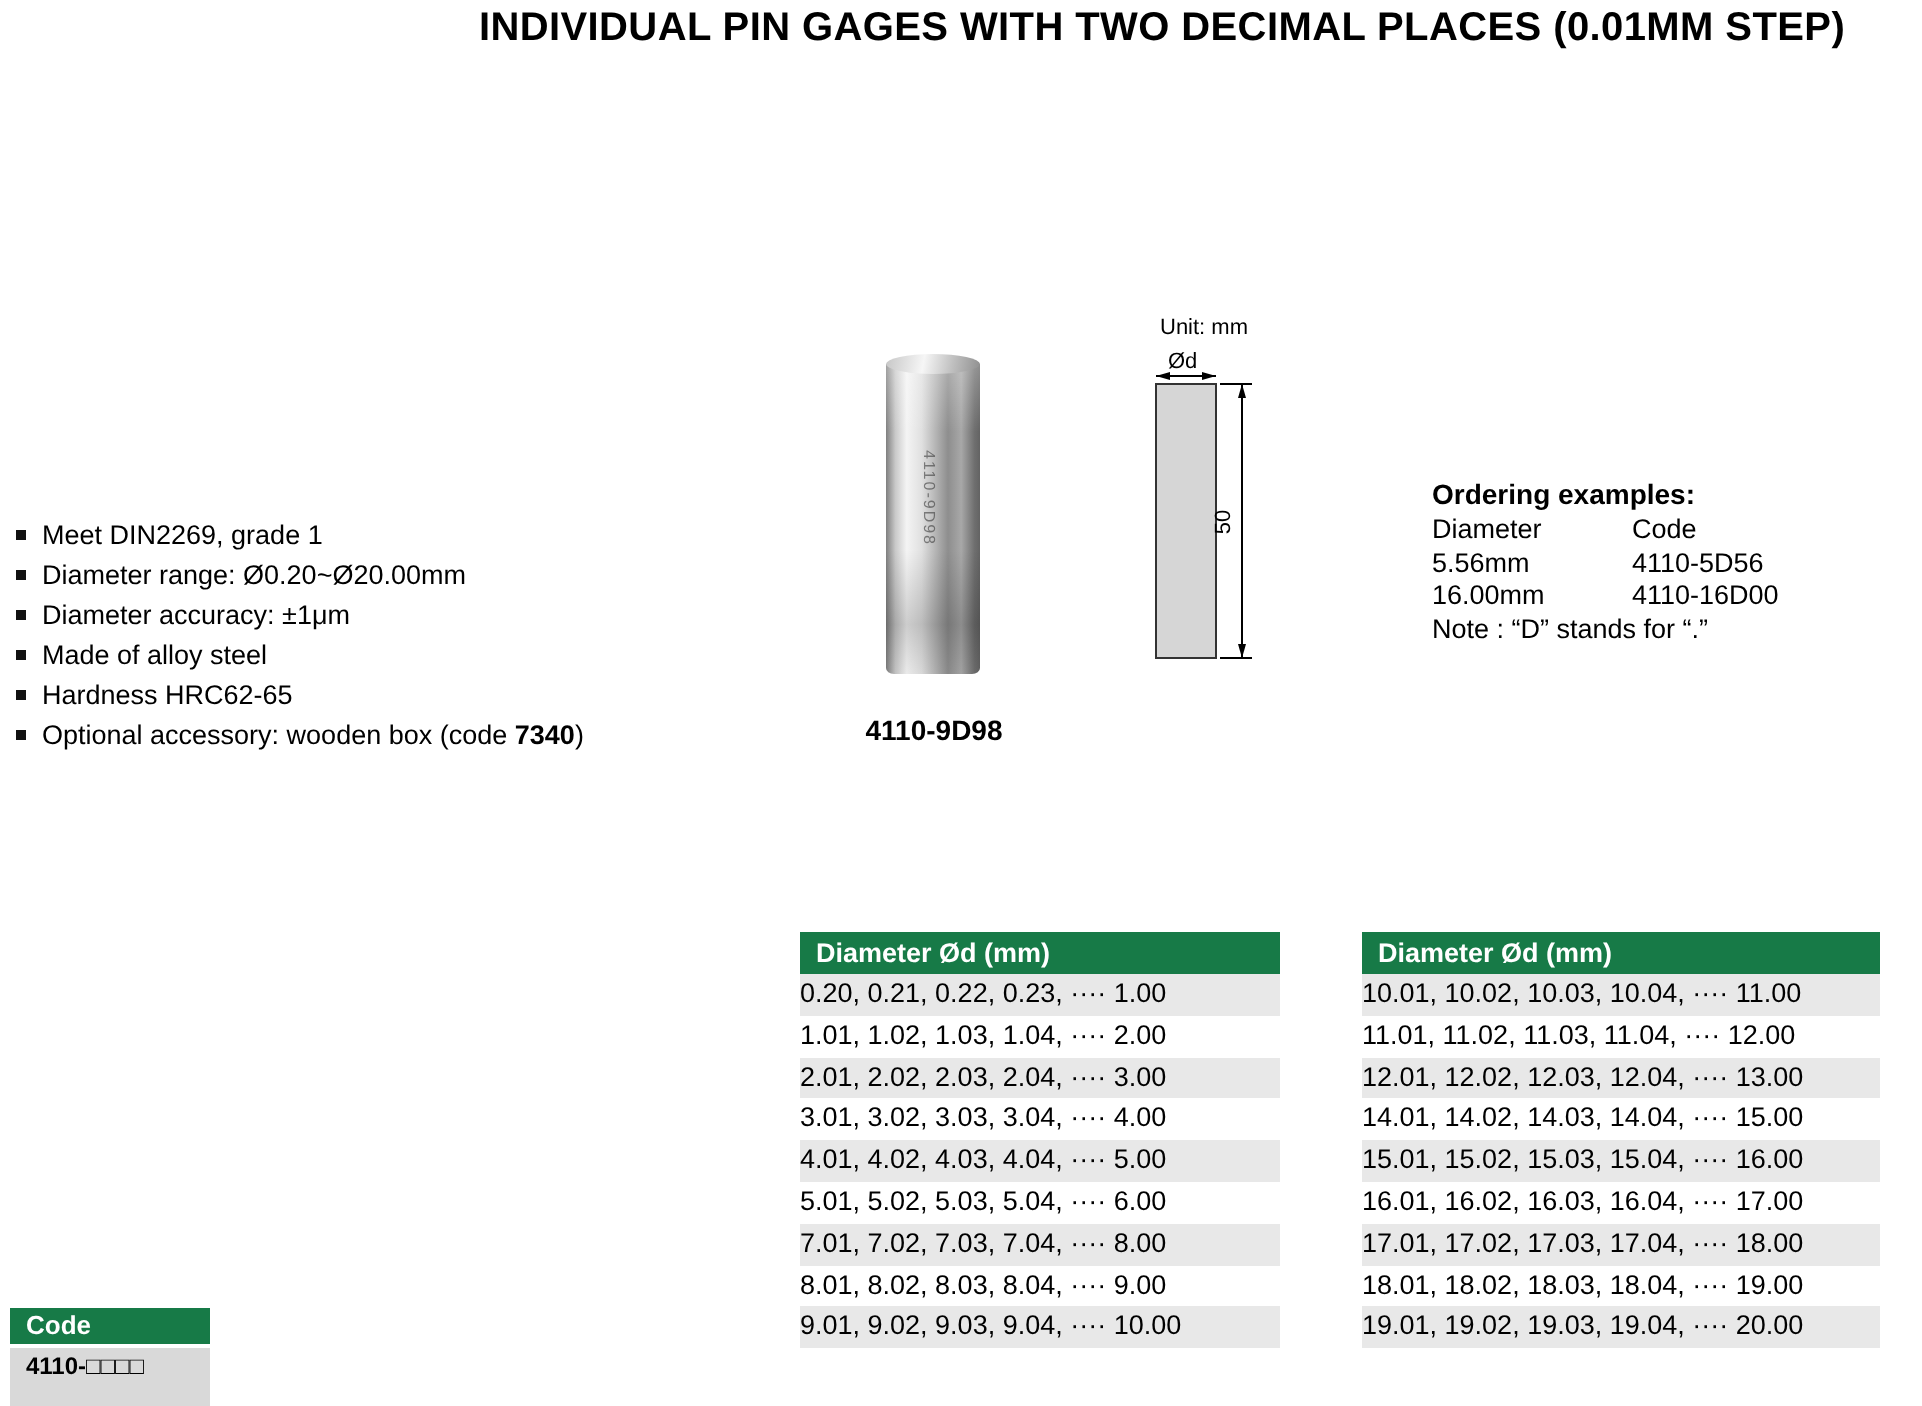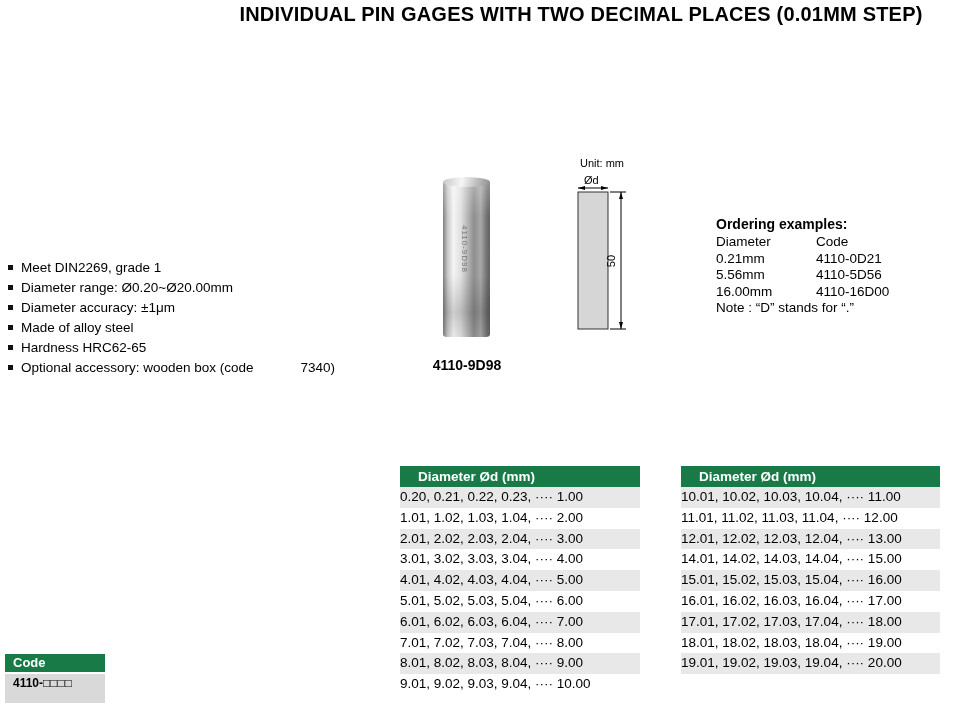--- a/index.html
+++ b/index.html
@@ -6,48 +6,48 @@
   * { margin:0; padding:0; box-sizing:border-box; }
   html,body { width:961px; height:703px; }
   body { position:relative; background:#fff; color:#000; font-family:"Liberation Sans",sans-serif; overflow:hidden; }
 
   .title { position:absolute; top:3px; left:581px; transform:translateX(-50%);
            font-size:20px; font-weight:bold; white-space:nowrap; letter-spacing:.2px; }
 
   .features { position:absolute; left:8px; top:257px; }
   .feature { display:flex; align-items:center; height:20px; font-size:13.5px; white-space:nowrap; }
   .bullet { width:5px; height:5px; background:#111; margin-right:8px; flex:0 0 auto; }
-  .feature b { font-weight:normal;margin-left:43px; }
+  .feature b { font-weight:bold; }
 
   .pin { position:absolute; left:443px; top:177px; width:47px; height:160px; }
   .pin-top { position:absolute; left:0; top:0; width:100%; height:10px; border-radius:50%;
              background:linear-gradient(100deg,#c6c6c6,#f6f6f6 40%,#c0c0c0 70%,#8f8f8f); }
   .pin-body { position:absolute; left:0; top:5px; width:100%; height:155px;
               border-radius:0 0 4px 4px/0 0 3px 3px;
               background:linear-gradient(90deg,#7f7f7f 0%,#c9c9c9 10%,#f4f4f4 22%,#e0e0e0 38%,#b7b7b7 52%,#8e8e8e 66%,#a8a8a8 80%,#6f6f6f 94%,#636363 100%); }
   .pin-body::after { content:""; position:absolute; inset:0; border-radius:inherit;
               background:linear-gradient(180deg,rgba(255,255,255,.28) 0%,rgba(255,255,255,0) 22%,rgba(0,0,0,0) 60%,rgba(0,0,0,.16) 84%,rgba(0,0,0,.04) 100%); }
   .pin-mark { position:absolute; left:17px; top:48px; writing-mode:vertical-rl;
               font-size:8px; color:rgba(45,45,45,.55); letter-spacing:1px; }
 
   .model-label { position:absolute; left:467px; top:357px; transform:translateX(-50%);
                  font-size:14px; font-weight:bold; white-space:nowrap; }
 
   .drawing { position:absolute; left:568px; top:155px; }
   .drawing text { font-family:"Liberation Sans",sans-serif; font-size:11px; fill:#000; }
 
-  .ordering { position:absolute; left:716px; top:216px; font-size:13.5px; }
+  .ordering { position:absolute; left:716px; top:239px; font-size:13.5px; }
   .ordering .heading { font-weight:bold; font-size:14px; height:18px; }
   .o-row { display:flex; height:16.5px; line-height:16.5px; white-space:nowrap; }
   .o-c1 { width:100px; }
   .note { height:16.5px; line-height:16.5px; white-space:nowrap; }
 
   .dtable { position:absolute; top:466px; }
   .dtable .hd { height:21px; line-height:21px; background:var(--green); color:#fff;
-                font-weight:bold; font-size:13.5px; padding-left:18px; }
+                font-weight:bold; font-size:13.5px; padding-left:8px; }
   .dtable .row { height:20.8px; line-height:20.8px; font-size:13.5px; white-space:nowrap; }
   .dtable .rows > .row:nth-child(odd) { background:var(--row-alt); }
   .t-left { left:400px; width:240px; }
   .t-right { left:681px; width:259px; }
 
   .code-box { position:absolute; left:5px; top:654px; width:100px; }
   .code-box .hd { height:18px; line-height:18px; background:var(--green); color:#fff;
                   font-weight:bold; font-size:13px; padding-left:8px; }
   .code-box .val { margin-top:2px; height:34px; line-height:19px; background:#d9d9d9;
                    font-weight:bold; font-size:12px; padding-left:8px; }
@@ -106,44 +106,39 @@
   <text x="47" y="106" text-anchor="middle" transform="rotate(-90 47 106)">50</text>
 </svg>
 
 <div class="ordering">
   <div class="heading">Ordering examples:</div>
   <div class="o-row">
     <span class="o-c1">Diameter</span>
     <span>Code</span>
   </div>
   <div class="o-row">
-    <span class="o-c1">0.21mm</span>
-    <span>4110-0D21</span>
-  </div>
-  <div class="o-row">
     <span class="o-c1">5.56mm</span>
     <span>4110-5D56</span>
   </div>
   <div class="o-row">
     <span class="o-c1">16.00mm</span>
     <span>4110-16D00</span>
   </div>
   <div class="note">Note : “D” stands for “.”</div>
 </div>
 
 <div class="dtable t-left">
   <div class="hd">Diameter Ød (mm)</div>
   <div class="rows">
     <div class="row">0.20, 0.21, 0.22, 0.23, ···· 1.00</div>
     <div class="row">1.01, 1.02, 1.03, 1.04, ···· 2.00</div>
     <div class="row">2.01, 2.02, 2.03, 2.04, ···· 3.00</div>
     <div class="row">3.01, 3.02, 3.03, 3.04, ···· 4.00</div>
     <div class="row">4.01, 4.02, 4.03, 4.04, ···· 5.00</div>
     <div class="row">5.01, 5.02, 5.03, 5.04, ···· 6.00</div>
-    <div class="row">6.01, 6.02, 6.03, 6.04, ···· 7.00</div>
     <div class="row">7.01, 7.02, 7.03, 7.04, ···· 8.00</div>
     <div class="row">8.01, 8.02, 8.03, 8.04, ···· 9.00</div>
     <div class="row">9.01, 9.02, 9.03, 9.04, ···· 10.00</div>
   </div>
 </div>
 
 <div class="dtable t-right">
   <div class="hd">Diameter Ød (mm)</div>
   <div class="rows">
     <div class="row">10.01, 10.02, 10.03, 10.04, ···· 11.00</div>

